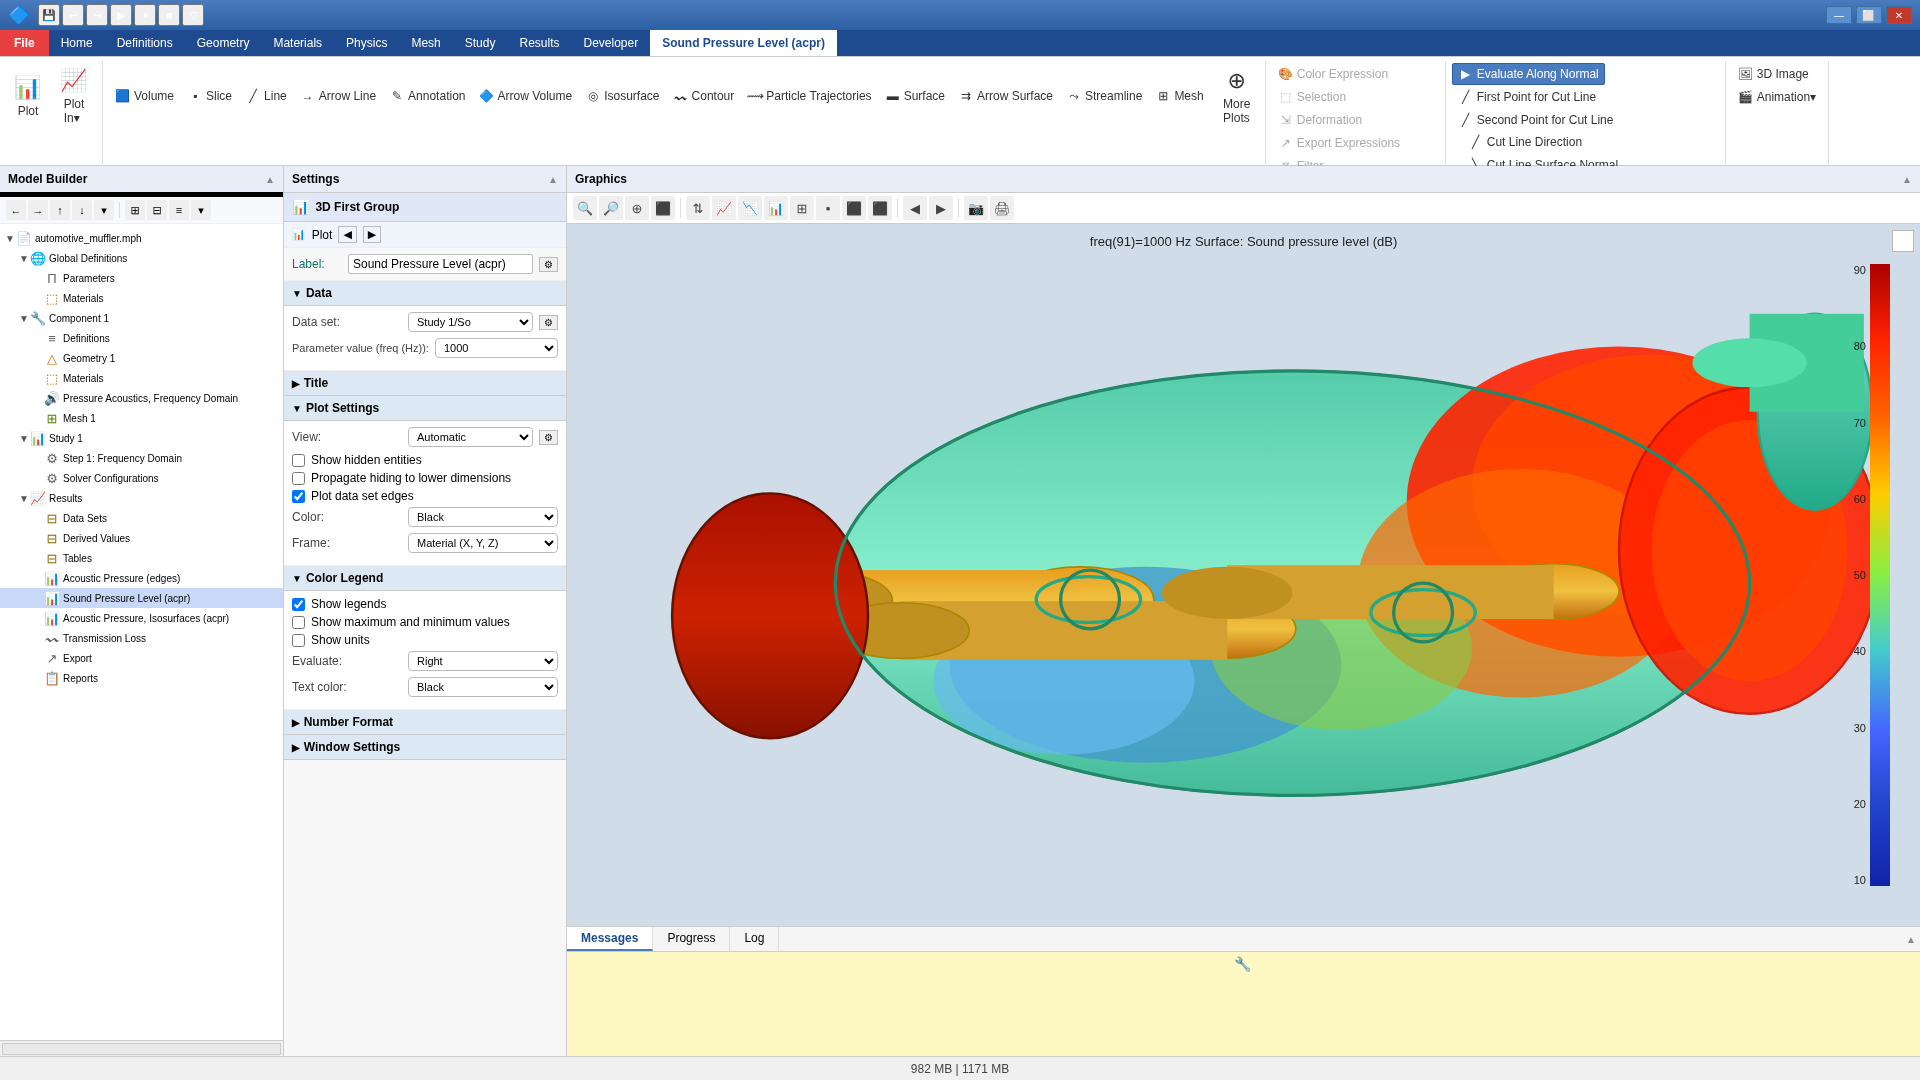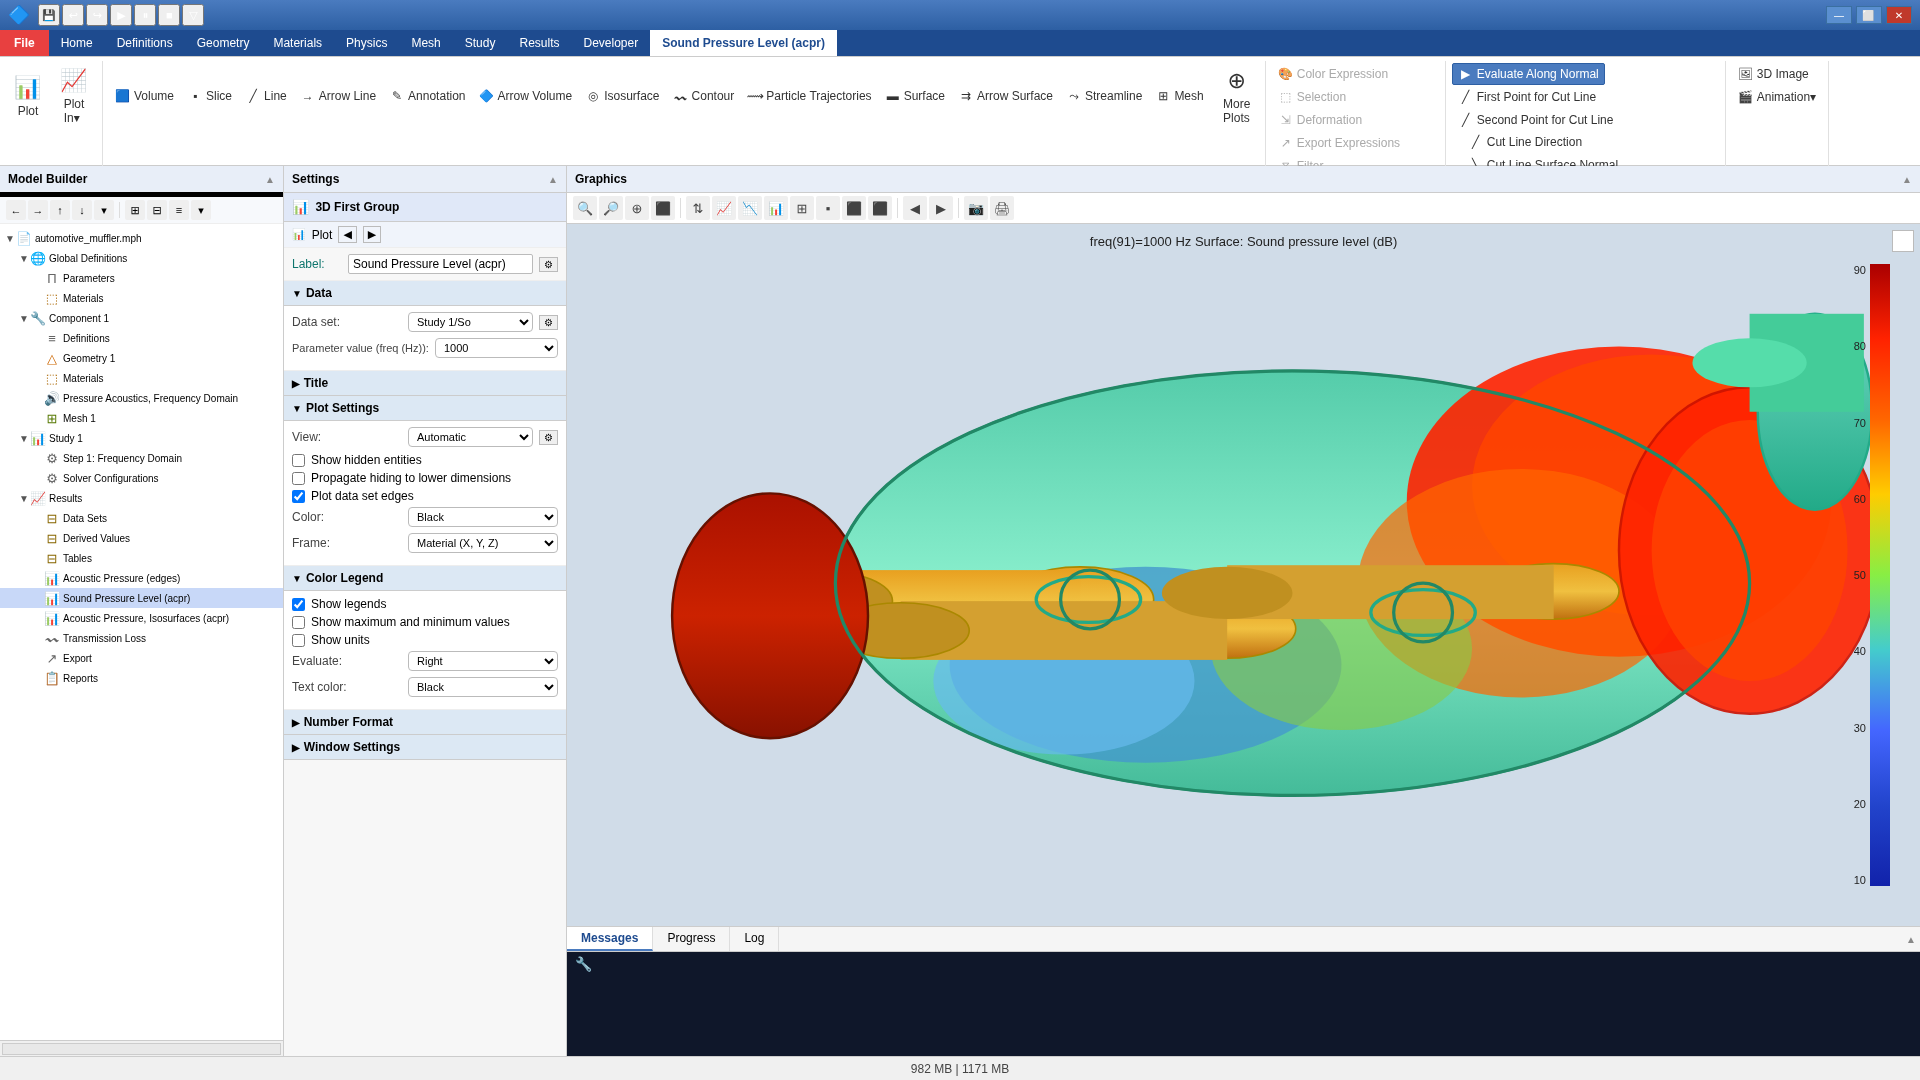--- a/index.html
+++ b/index.html
@@ -76,21 +76,21 @@
     #graphics-toolbar { background: white; border-bottom: 1px solid #ccc; padding: 3px 6px; display: flex; align-items: center; gap: 2px; }
     .g-btn { width: 24px; height: 24px; display: flex; align-items: center; justify-content: center; cursor: pointer; border: 1px solid transparent; border-radius: 2px; font-size: 13px; color: #444; }
     #graphics-area { flex: 1; background: #d0dce8; position: relative; overflow: hidden; }
     #graphics-info { position: absolute; top: 10px; left: 50%; transform: translateX(-50%); font-size: 13px; color: #222; white-space: nowrap; }
     #color-scale { position: absolute; right: 30px; top: 40px; bottom: 40px; width: 20px; display: flex; flex-direction: column; }
     .scale-labels { position: absolute; right: 54px; top: 40px; bottom: 40px; display: flex; flex-direction: column; justify-content: space-between; }
     .scale-label { font-size: 11px; color: #222; text-align: right; }
     #graphics-corner { position: absolute; top: 6px; right: 6px; width: 22px; height: 22px; border: 1px solid #bbb; background: white; display: flex; align-items: center; justify-content: center; }
 
     
-    #bottom { height: 130px; background: #0f172a; border-top: 1px solid #ccc; display: flex; flex-direction: column; }
+    #bottom { height: 130px; background: #fef9c3; border-top: 1px solid #ccc; display: flex; flex-direction: column; text-align: center; }
     #bottom-tabs { display: flex; border-bottom: 1px solid #ccc; background: #f5f5f5; }
     .bottom-tab { padding: 4px 14px; cursor: pointer; font-size: 12px; border-right: 1px solid #ddd; }
     .bottom-tab.active { background: white; border-bottom: 2px solid #4a7bbf; color: #1e4b8f; font-weight: bold; }
     #bottom-content { flex: 1; padding: 4px 8px; }
     .wrench-icon { font-size: 14px; color: #888; }
 
     
     #statusbar { height: 24px; background: #f0f0f0; border-top: 1px solid #ccc; display: flex; align-items: center; justify-content: center; font-size: 12px; color: #444; }
 
     

